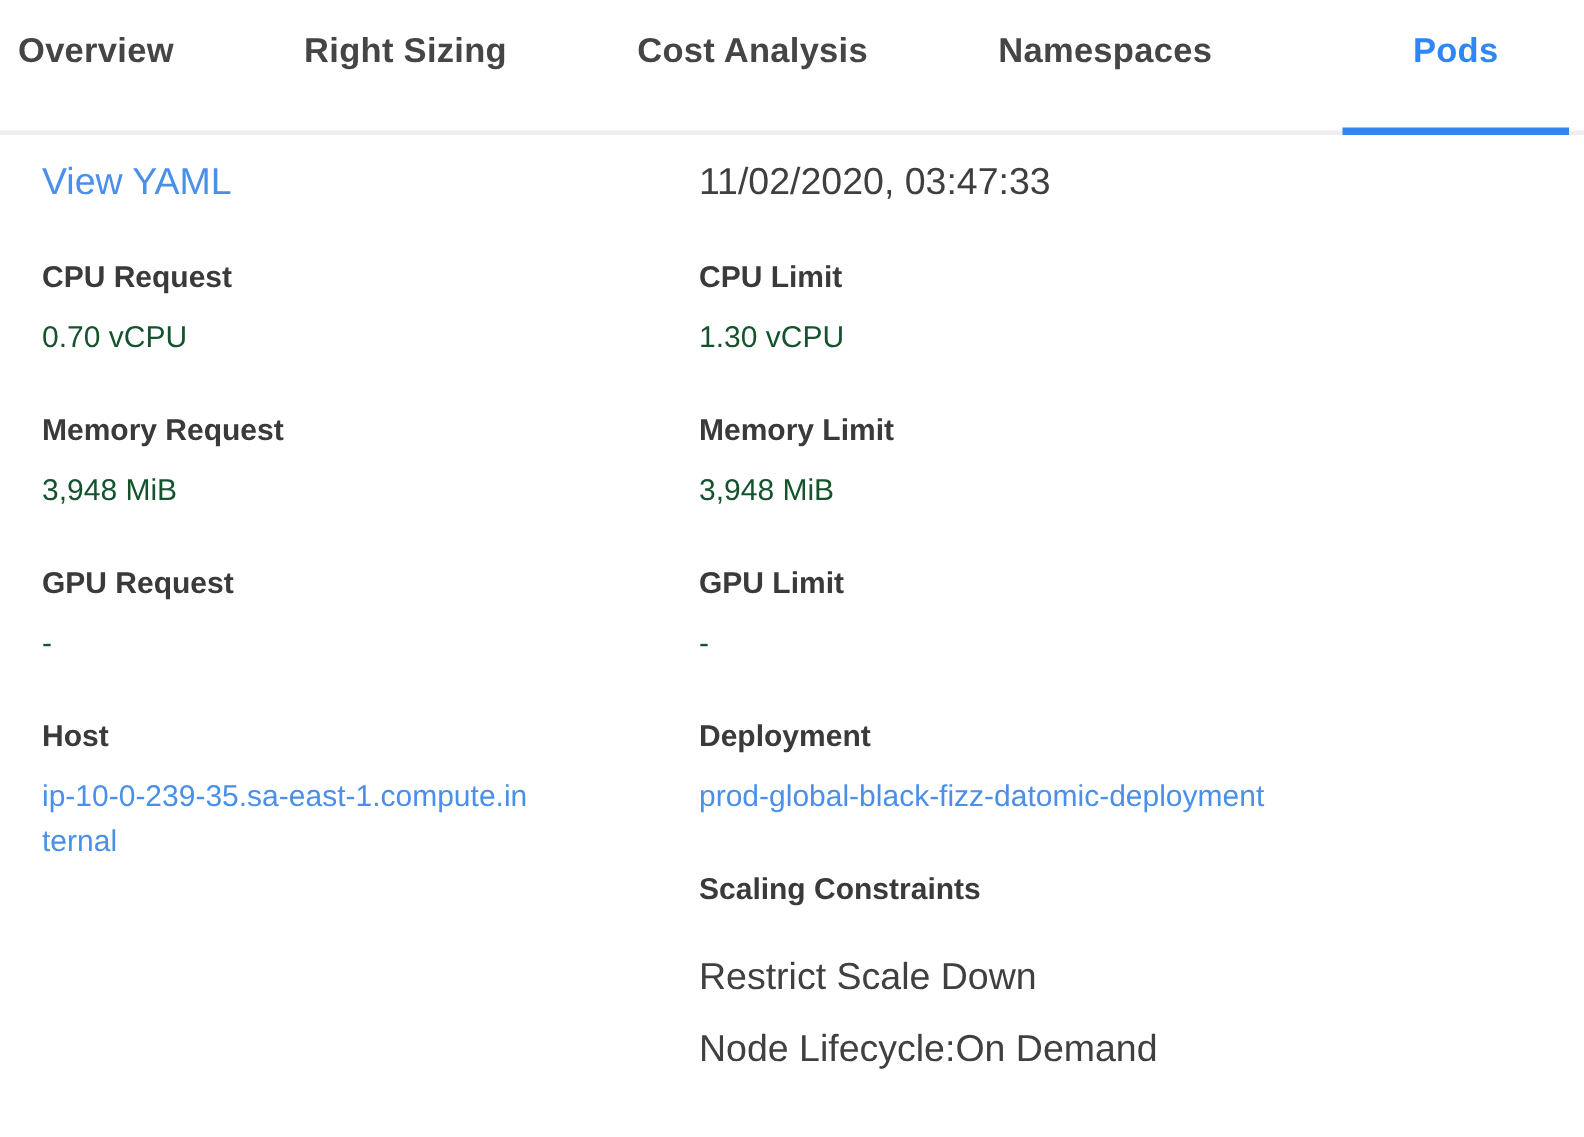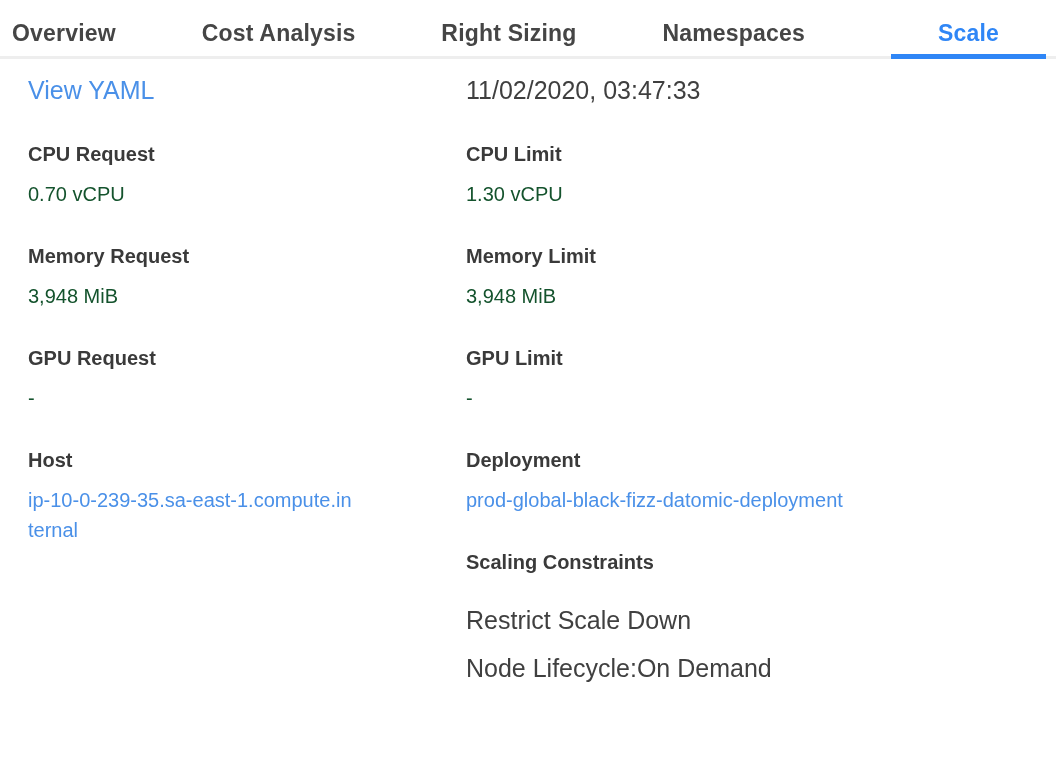--- a/index.html
+++ b/index.html
@@ -9,21 +9,21 @@
     font-family: "Liberation Sans", "DejaVu Sans", sans-serif;
     color: #404040;
     overflow: hidden;
   }
 
   
   .tabs {
     display: flex;
     justify-content: space-between;
     align-items: stretch;
-    height: 59px;
+    height: 90px;
     padding: 0 10px 0 12px;
     border-bottom: 3px solid #eeeeee;
   }
   .tab {
     position: relative;
     padding-top: 20px;
     font-size: 23px;
     font-weight: 600;
     color: #454545;
     letter-spacing: 0.2px;
@@ -100,24 +100,24 @@
     line-height: 30px;
     color: #404040;
     margin-bottom: 18px;
   }
 </style>
 </head>
 <body>
 
 <nav class="tabs">
   <div class="tab">Overview</div>
+  <div class="tab">Right Sizing</div>
   <div class="tab">Cost Analysis</div>
-  <div class="tab">Right Sizing</div>
   <div class="tab">Namespaces</div>
-  <div class="tab active">Scale</div>
+  <div class="tab active">Pods</div>
 </nav>
 
 <main class="content">
 
   <div class="col col-left">
     <a class="link row-single">View YAML</a>
 
     <div class="field">
       <div class="field-label">CPU Request</div>
       <div class="field-value">0.70 vCPU</div>

